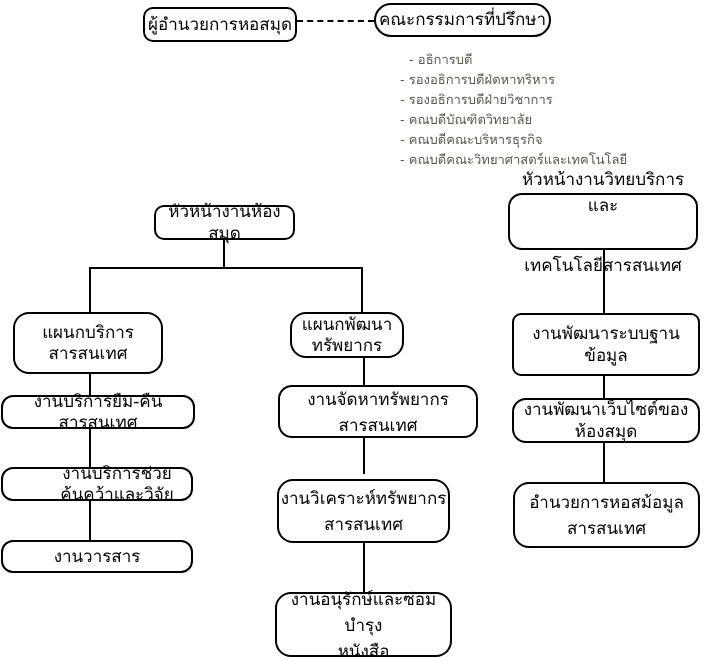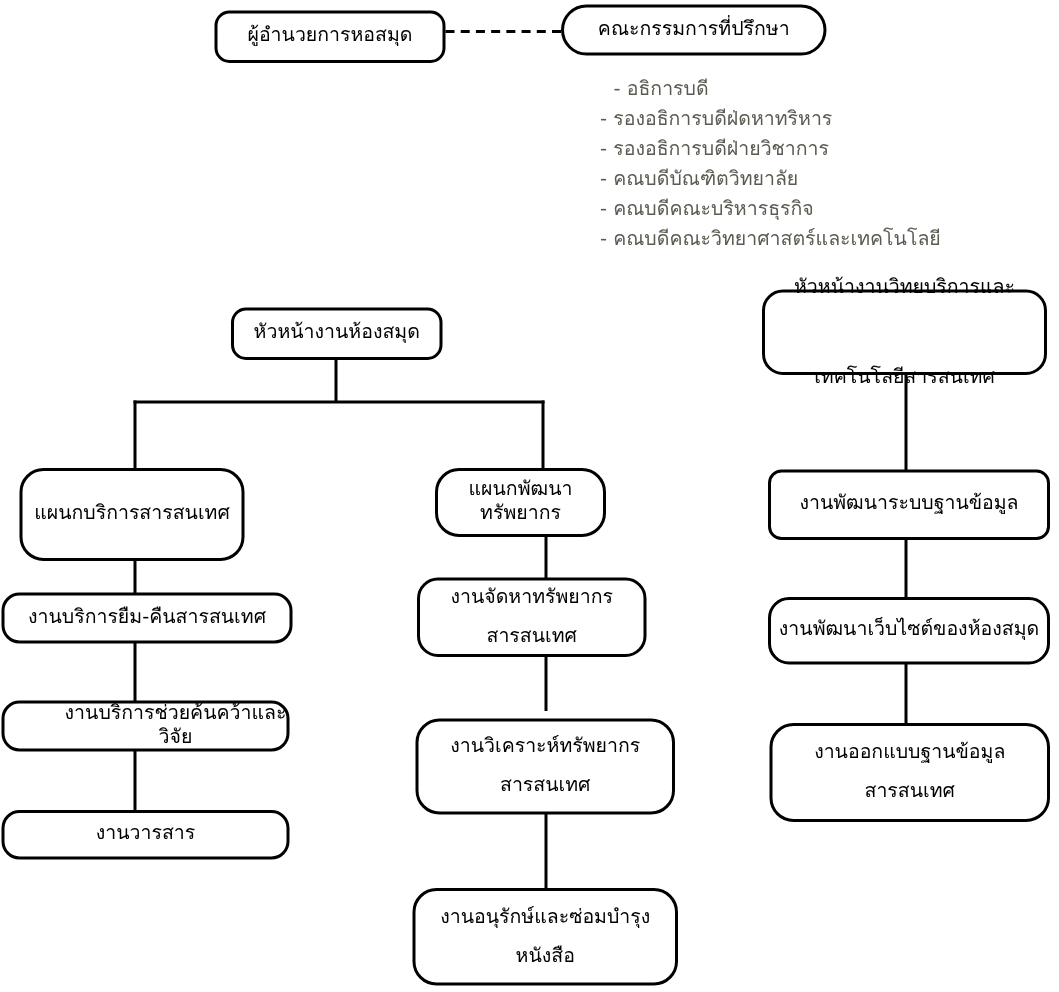--- a/index.html
+++ b/index.html
@@ -4,43 +4,43 @@
 <style>
   html,body { margin:0; padding:0; background:#ffffff; }
   .canvas {
     position:relative; width:706px; height:661px; background:#ffffff;
     font-family:"DejaVu Sans", sans-serif; overflow:hidden;
   }
   .node {
     position:absolute; box-sizing:border-box;
     border:2px solid #000; background:#fff; color:#000;
     display:flex; flex-direction:column; align-items:center; justify-content:center;
-    text-align:center; font-size:13px; line-height:1.25;
+    text-align:center; font-size:17px; line-height:1.25;
   }
   .node .l { display:block; }
   .node.two .l { line-height:26px; }
   .vline { position:absolute; width:2px; background:#000; }
   .hline { position:absolute; height:2px; background:#000; }
   .dline { position:absolute; height:0; border-top:2px dashed #000; }
   .mlist { position:absolute; left:400px; top:50px; color:var(--list-color,#5b5b52); font-size:13px; }
   .mlist .mitem { height:20px; line-height:20px; white-space:nowrap; }
   .mlist .mitem:first-child { padding-left:9px; }
 
   
   #n-director      { left:143px; top:7px;   width:154px; height:35px; border-radius:10px; }
   #n-advisory      { left:374px; top:3px;   width:177px; height:34px; border-radius:17px;align-items:center; }
   #n-libhead       { left:154px; top:205px; width:141px; height:35px; border-radius:10px; }
   #n-ithead        { left:508px; top:193px; width:190px; height:57px; border-radius:14px;gap:34px; }
   #n-deptservice   { left:13px;  top:312px; width:150px; height:62px; border-radius:16px; }
   #n-deptresource  { left:290px; top:312px; width:114px; height:46px; border-radius:16px; }
-  #n-dbdev         { left:512px; top:313px; width:188px; height:47px; border-radius:9px; }
+  #n-dbdev         { left:512px; top:313px; width:188px; height:63px; border-radius:9px; }
   #n-loan          { left:1px;   top:395px; width:194px; height:34px; border-radius:12px; }
   #n-research      { left:1px;   top:467px; width:192px; height:34px; border-radius:12px;padding-left:40px; }
   #n-journal       { left:1px;   top:540px; width:192px; height:33px; border-radius:12px; }
-  #n-acquire       { left:278px; top:385px; width:153px; height:53px; border-radius:14px; }
+  #n-acquire       { left:278px; top:385px; width:200px; height:53px; border-radius:14px; }
   #n-analyze       { left:277px; top:479px; width:173px; height:64px; border-radius:16px; }
   #n-preserve      { left:275px; top:592px; width:177px; height:65px; border-radius:16px; }
   #n-webdev        { left:512px; top:398px; width:188px; height:45px; border-radius:14px; }
   #n-dbdesign      { left:513px; top:482px; width:187px; height:66px; border-radius:16px; }
 
   
   #c-dash          { left:297px; top:20px;  width:77px; }
   #c-lib-down      { left:223px; top:240px; height:28px; }
   #c-branch-h      { left:89px;  top:267px; width:274px; }
   #c-branch-l      { left:89px;  top:267px; height:46px; }
@@ -129,17 +129,17 @@
   </div>
   <div class="node two" id="n-preserve">
     <span class="l">งานอนุรักษ์และซ่อมบำรุง</span>
     <span class="l">หนังสือ</span>
   </div>
 
   <div class="node" id="n-webdev">
     <span class="l">งานพัฒนาเว็บไซต์ของห้องสมุด</span>
   </div>
   <div class="node two" id="n-dbdesign">
-    <span class="l">งานออกแบบฐานข้อมูล</span>
+    <span class="l">อำนวยการหอสม้อมูล</span>
     <span class="l">สารสนเทศ</span>
   </div>
 
 </div>
 
 </body></html>

